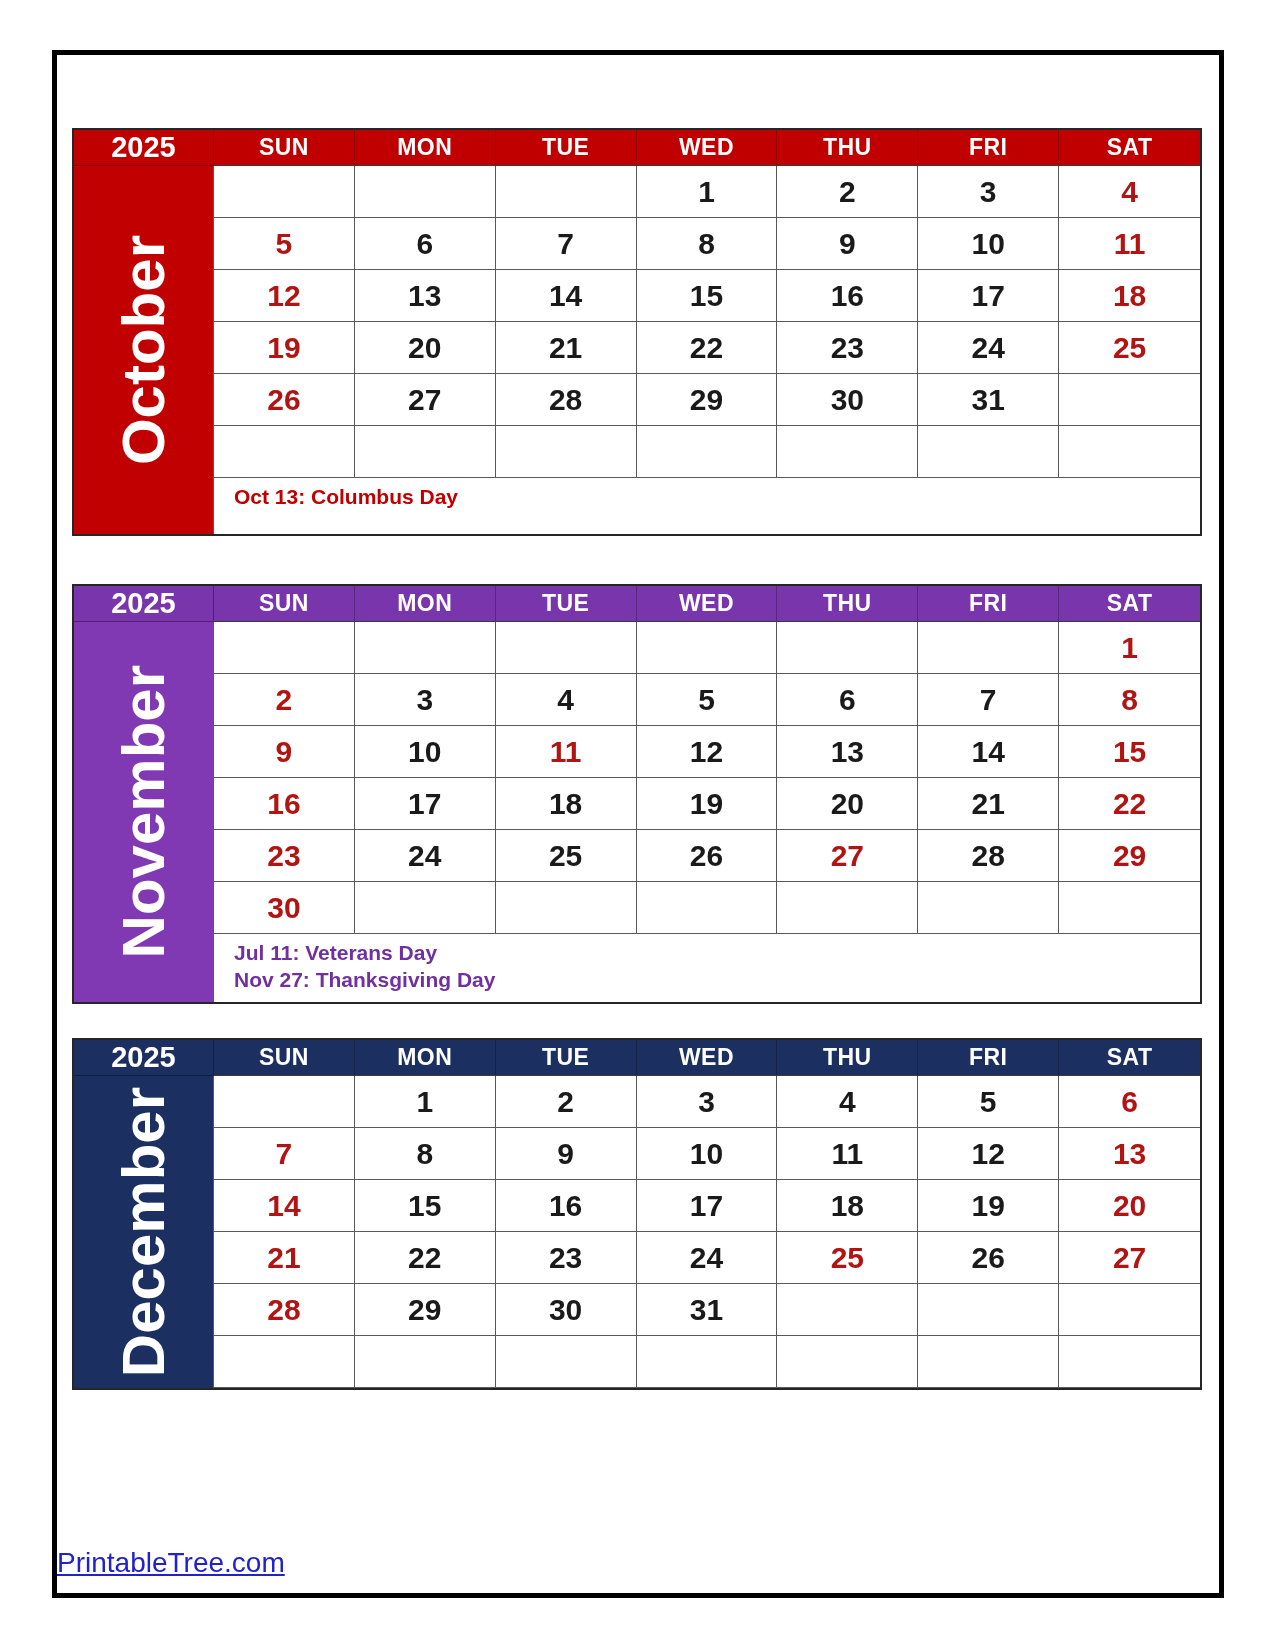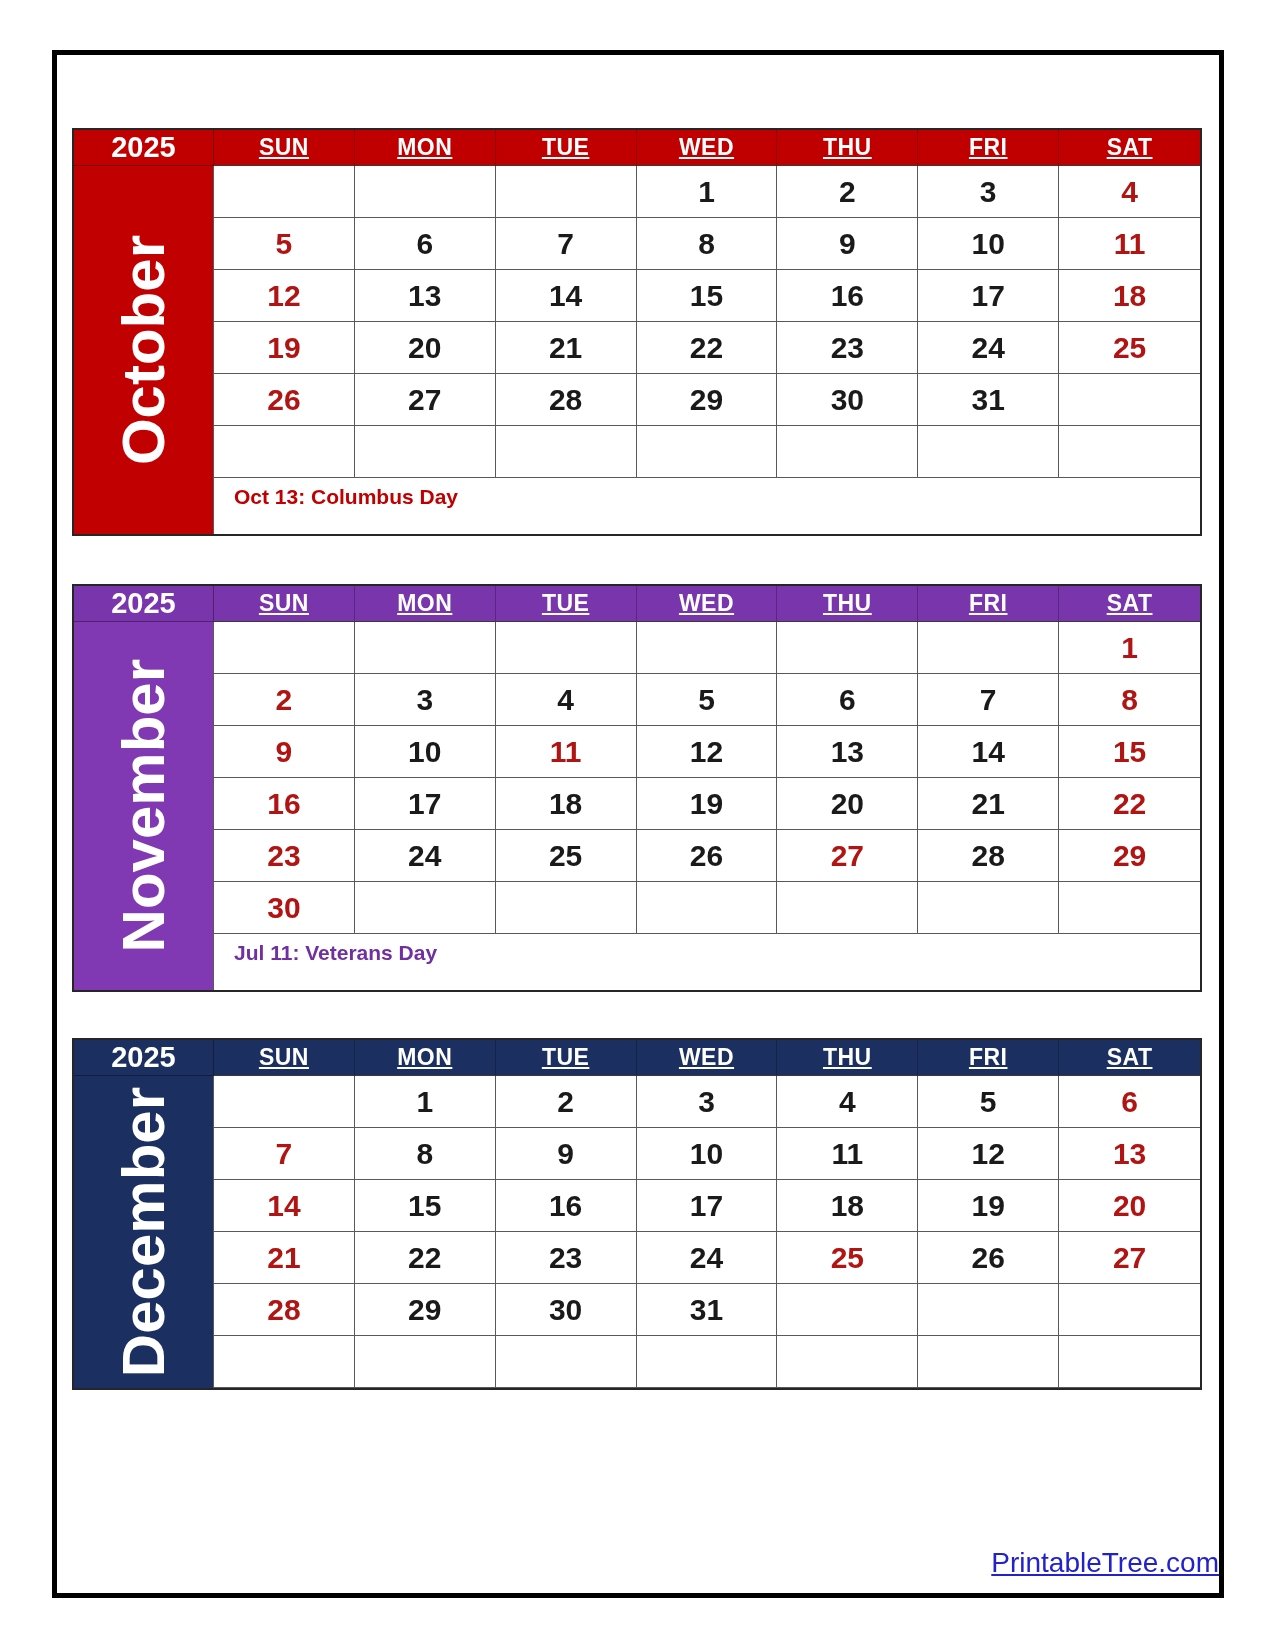--- a/index.html
+++ b/index.html
@@ -10,36 +10,36 @@
   .month{position:absolute;left:15px;width:1130px;display:grid;
          grid-template-columns:140px repeat(7,1fr);
          grid-template-rows:36px repeat(6,52px) auto;
          border:2px solid #262626;box-sizing:border-box;background:#fff;}
   .m0{top:73px}.m1{top:529px}.m2{top:983px}
   .ycell{background:var(--hdr);color:#fff;display:flex;align-items:center;justify-content:center;
          font-weight:bold;font-size:29px;border-right:1px solid rgba(0,0,0,.35);
          border-bottom:1px solid rgba(0,0,0,.35);}
   .hcell{background:var(--hdr);color:#fff;display:flex;align-items:center;justify-content:center;
          font-weight:bold;font-size:23px;letter-spacing:.5px;
-         border-right:1px solid rgba(0,0,0,.25);border-bottom:1px solid #3a3a3a;text-decoration:underline;}
+         border-right:1px solid rgba(0,0,0,.25);border-bottom:1px solid #3a3a3a;}
   .hcell.lastcol{border-right:none;}
   .sidebar{grid-column:1;grid-row:2 / span 7;background:var(--side);
            display:flex;align-items:center;justify-content:center;
            border-right:1px solid #595959;}
   .sidebar span{writing-mode:vertical-rl;transform:rotate(180deg);color:#fff;
                 font-weight:bold;font-size:60px;line-height:1;}
   .dcell{border-right:1px solid #595959;border-bottom:1px solid #595959;box-sizing:border-box;
          display:flex;align-items:center;justify-content:center;
          font-weight:bold;font-size:30px;color:#1a1a1a;background:#fff;}
   .dcell.lastcol{border-right:none;}
   .dcell.red{color:var(--red);}
   .holiday{grid-column:2 / span 7;min-height:56px;box-sizing:border-box;
            padding:7px 0 10px 20px;display:flex;flex-direction:column;gap:3px;
            font-weight:bold;font-size:21px;color:var(--holiday);background:#fff;}
-  .footer{position:absolute;left:0;right:0;bottom:14px;text-align:right;}
+  .footer{position:absolute;left:0;right:0;bottom:14px;text-align:left;}
   .footer a{color:var(--link);font-size:28px;text-decoration:underline;cursor:pointer;}
 </style>
 </head>
 <body>
 
 <div class="sheet">
   <div class="frame">
     <section class="month m0" style="--hdr: #C00000; --side: #C10101; --holiday: #C00000;">
         <div class="ycell">2025</div>
         <div class="hcell">SUN</div>
@@ -147,20 +147,21 @@
         <div class="dcell lastcol red">29</div>
         <div class="dcell red">30</div>
         <div class="dcell"></div>
         <div class="dcell"></div>
         <div class="dcell"></div>
         <div class="dcell"></div>
         <div class="dcell"></div>
         <div class="dcell lastcol"></div>
         <div class="holiday">
           <div>Jul 11: Veterans Day</div>
+          <div>Nov 27: Thanksgiving Day</div>
         </div>
       </section>
     <section class="month m2" style="--hdr: #1B3060; --side: #1B3060; --holiday: #17305C;">
         <div class="ycell">2025</div>
         <div class="hcell">SUN</div>
         <div class="hcell">MON</div>
         <div class="hcell">TUE</div>
         <div class="hcell">WED</div>
         <div class="hcell">THU</div>
         <div class="hcell">FRI</div>

